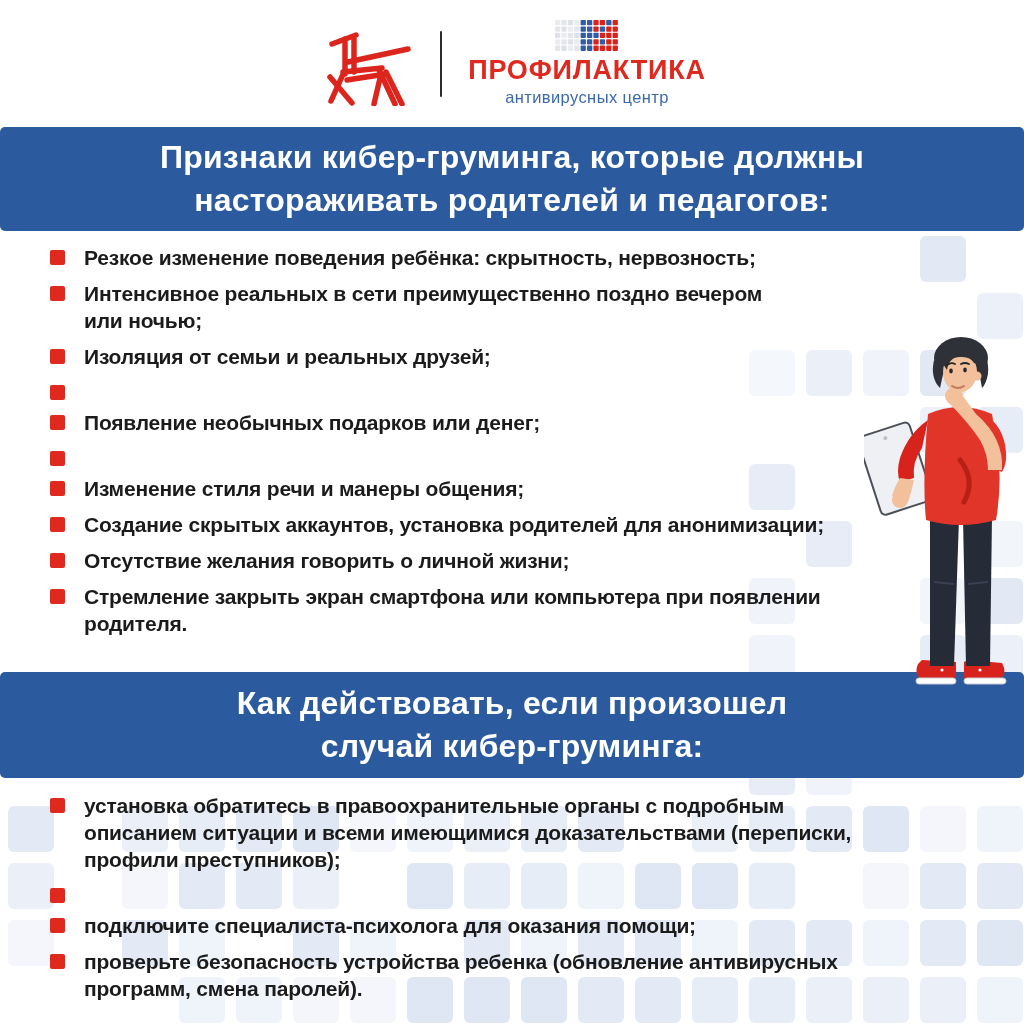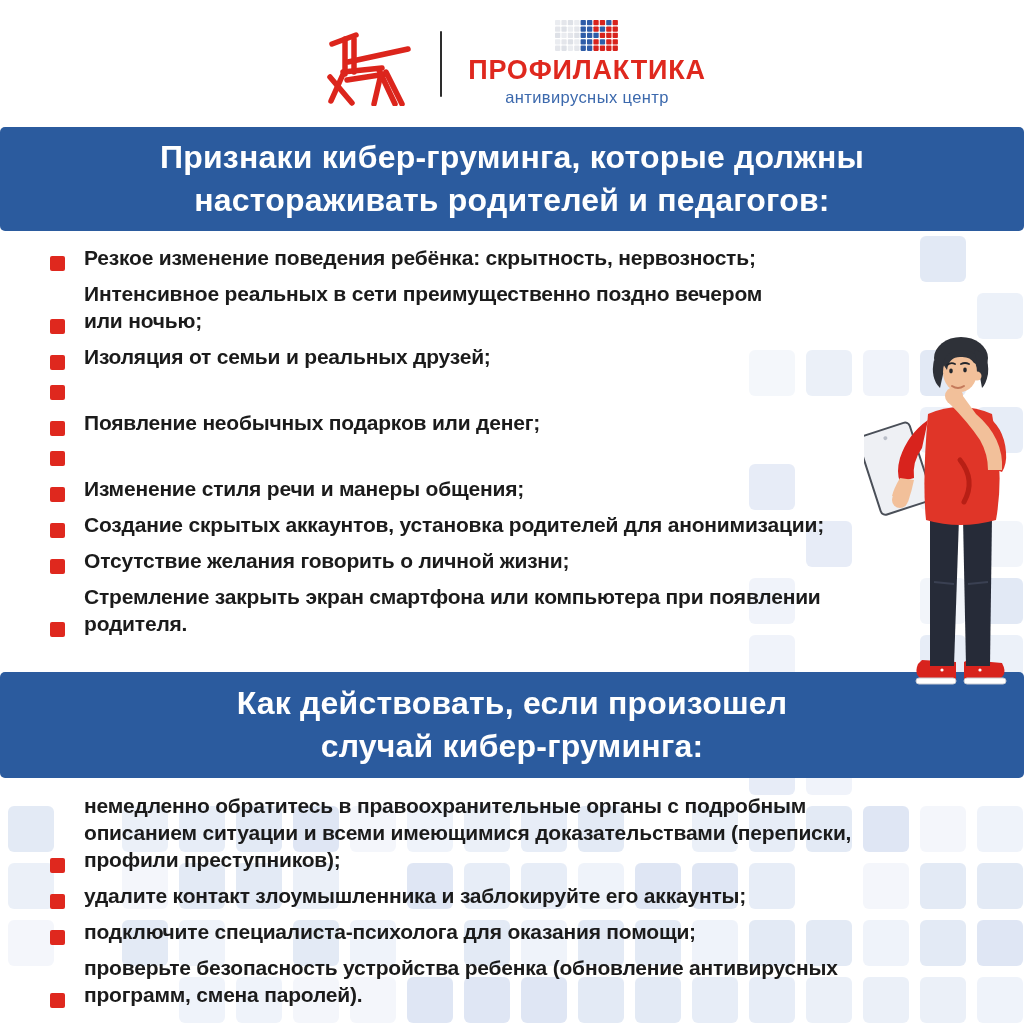--- a/index.html
+++ b/index.html
@@ -35,21 +35,21 @@
   .banner-1{top:127px;height:104px;}
   .banner-2{top:672px;height:106px;}
   .banner-text{
     color:#ffffff;font-weight:bold;font-size:32px;line-height:43px;
     text-align:center;white-space:pre-line;letter-spacing:0.2px;
   }
   
   .list{position:absolute;left:50px;width:900px;z-index:2;}
   .list-1{top:244px;}
   .list-2{top:792px;}
-  .li{display:flex;align-items:flex-end;gap:19px;margin-bottom:9px;}
+  .li{display:flex;align-items:flex-start;gap:19px;margin-bottom:9px;}
   .bullet{flex:0 0 15px;width:15px;height:15px;margin-top:6px;border-radius:2px;background:#df281e;}
   .li-text{
     font-size:21px;font-weight:bold;line-height:27px;color:#1b1b1b;
     white-space:pre-line;letter-spacing:-0.2px;
   }
   
   .character{position:absolute;left:864px;top:330px;width:152px;height:362px;z-index:4;}
 </style>
 </head>
 <body>
@@ -269,27 +269,26 @@
     </div>
 
   <div class="banner banner-2">
     <div class="banner-text">Как действовать, если произошел
 случай кибер-груминга:</div>
   </div>
 
   <div class="list list-2">
       <div class="li">
         <span class="bullet"></span>
-        <span class="li-text">немедленно обратитесь в правоохранительные органы с подробным
+        <span class="li-text">установка обратитесь в правоохранительные органы с подробным
 описанием ситуации и всеми имеющимися доказательствами (переписки,
 профили преступников);</span>
       </div>
       <div class="li">
         <span class="bullet"></span>
-        <span class="li-text">удалите контакт злоумышленника и заблокируйте его аккаунты;</span>
       </div>
       <div class="li">
         <span class="bullet"></span>
         <span class="li-text">подключите специалиста-психолога для оказания помощи;</span>
       </div>
       <div class="li">
         <span class="bullet"></span>
         <span class="li-text">проверьте безопасность устройства ребенка (обновление антивирусных
 программ, смена паролей).</span>
       </div>

